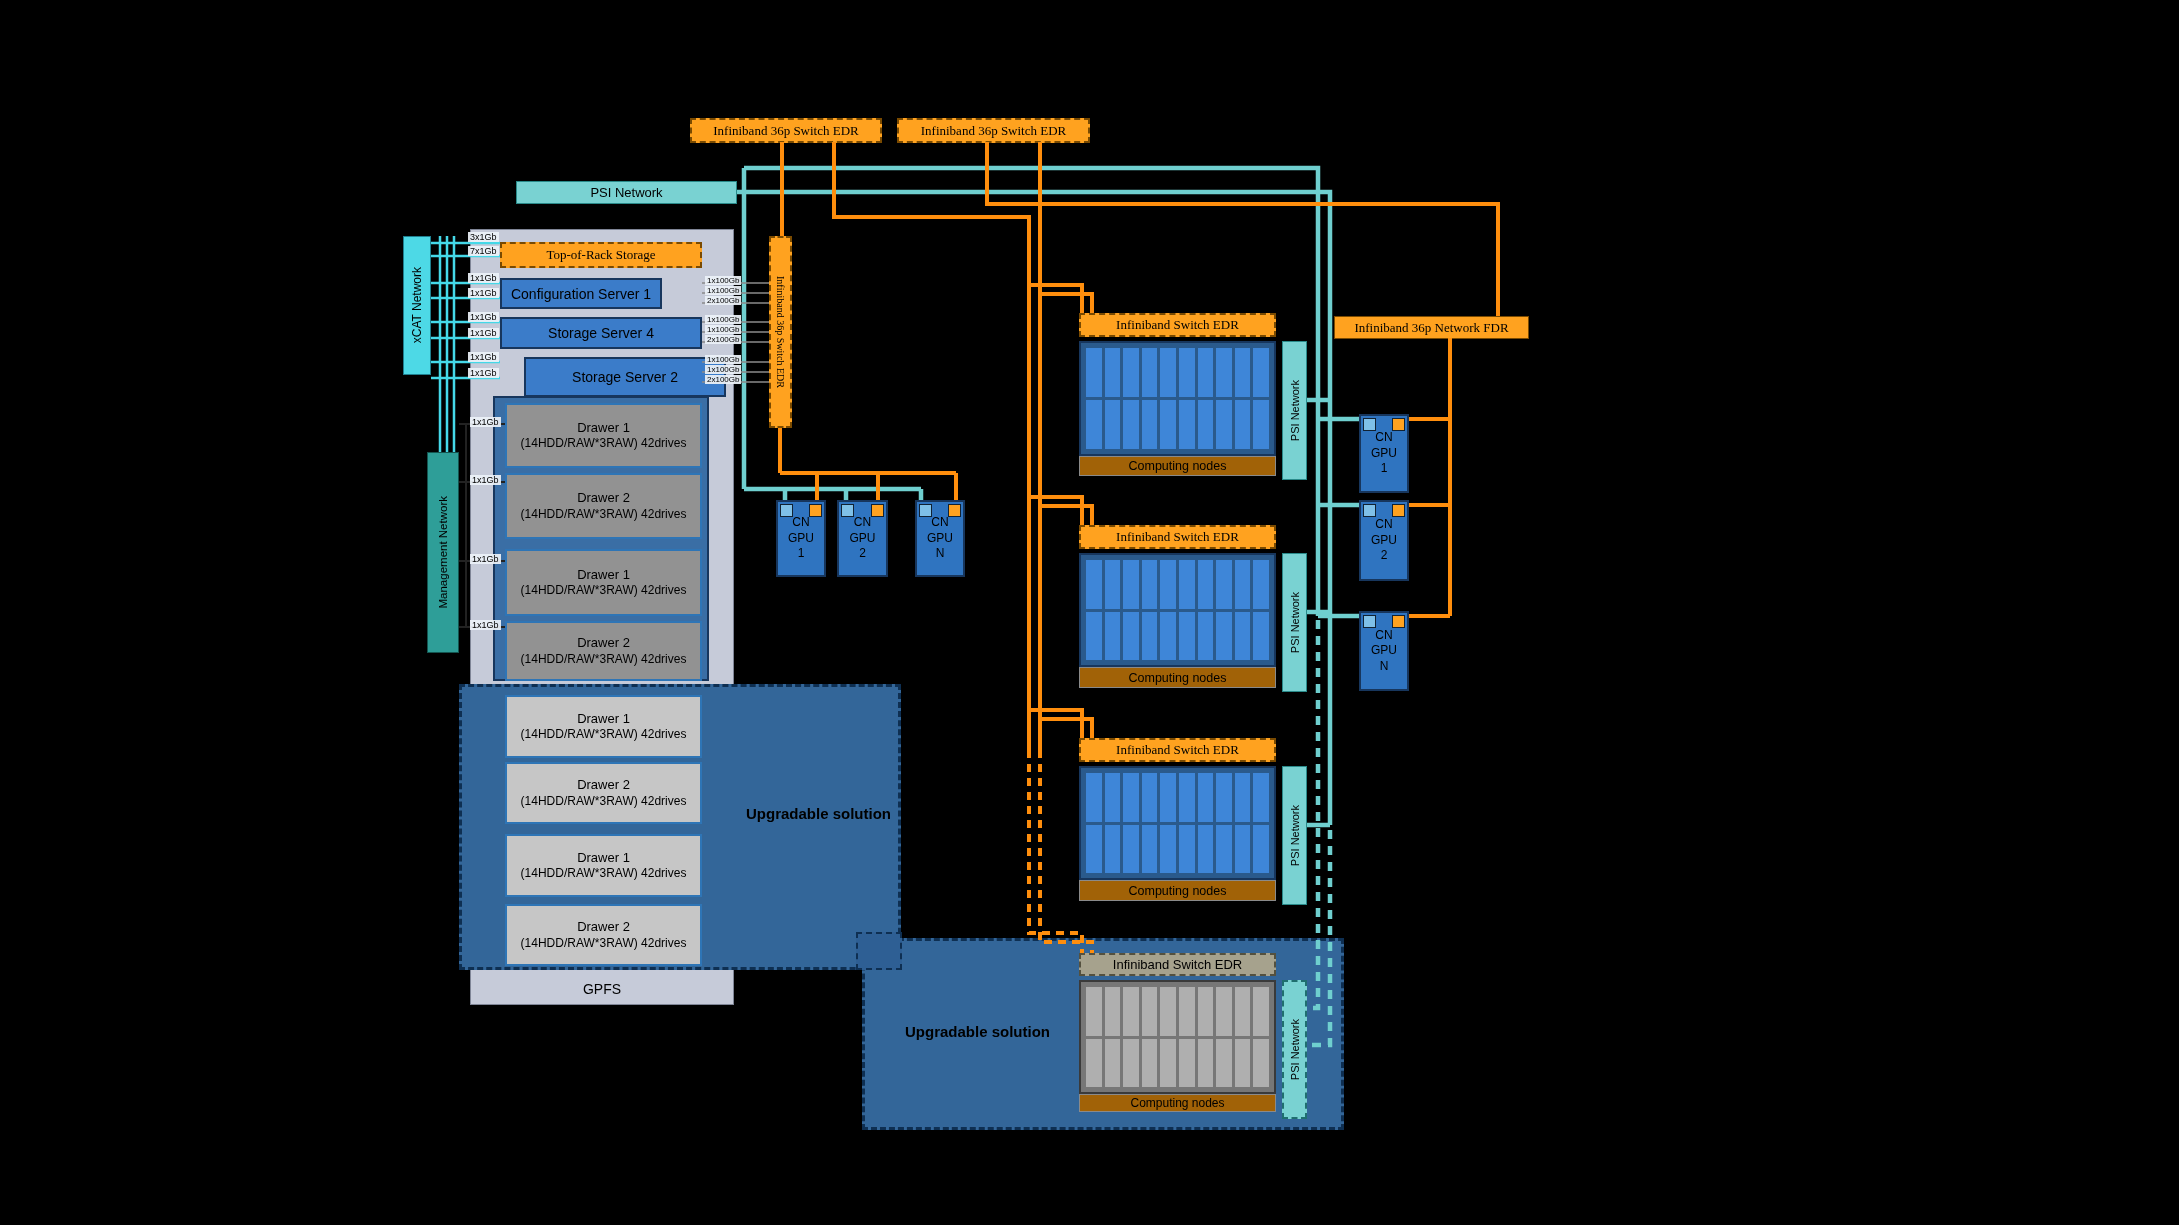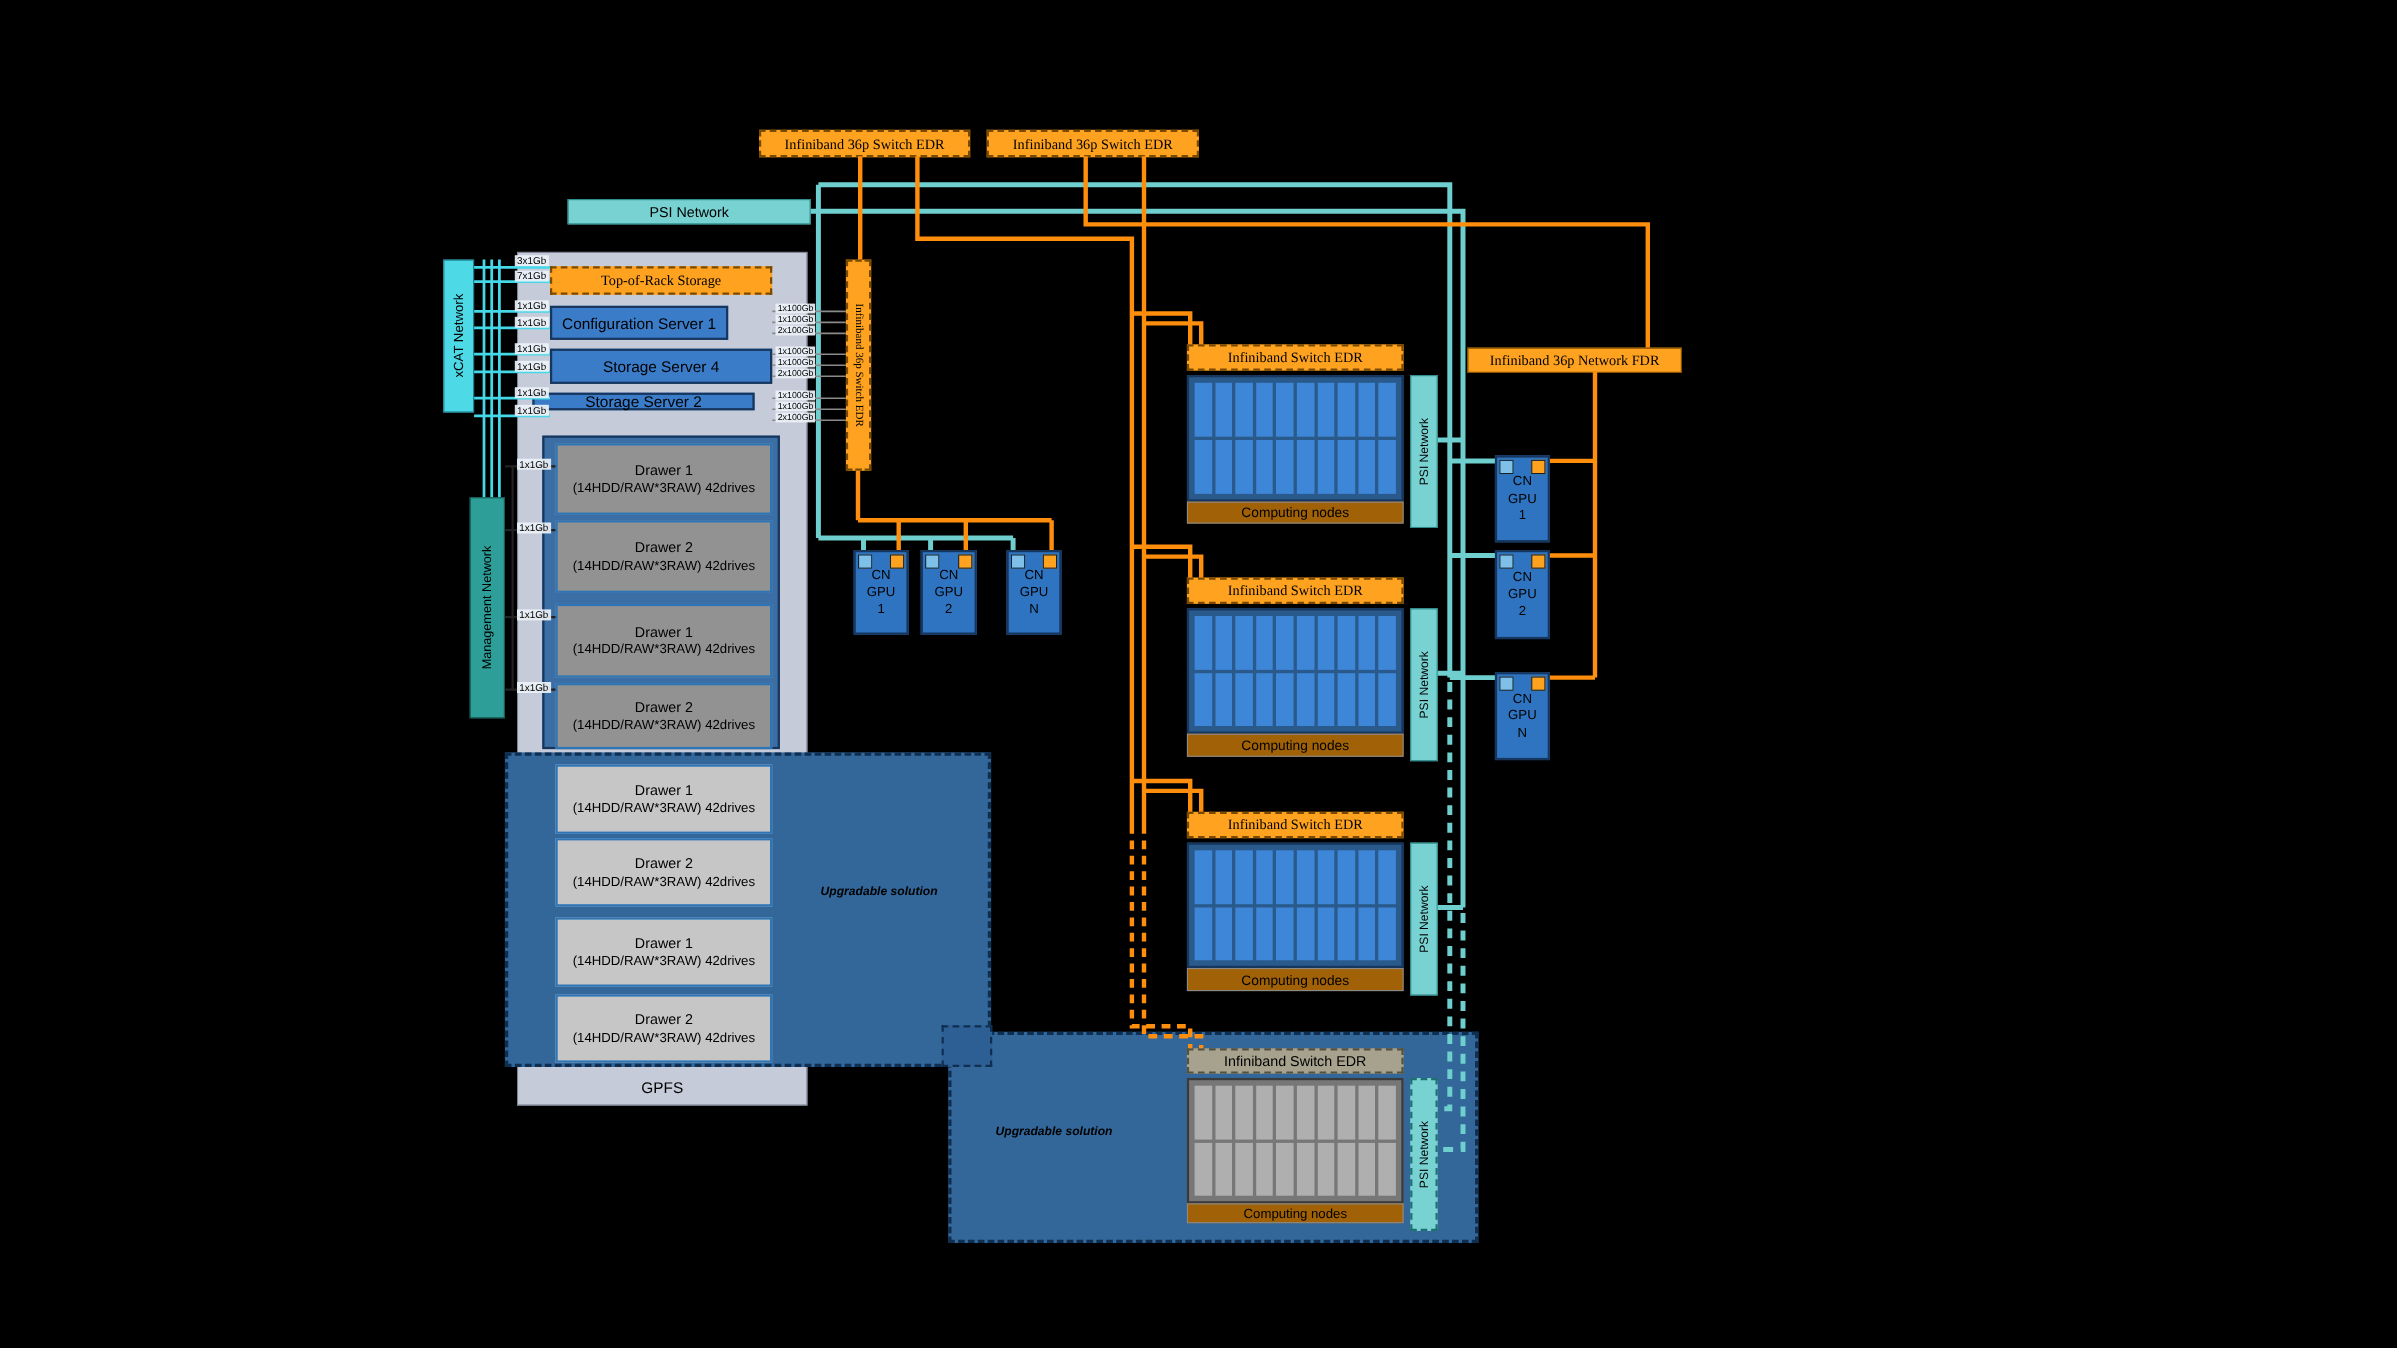--- a/index.html
+++ b/index.html
@@ -23,21 +23,21 @@
        font-size:12px;line-height:1.3;position:absolute;}
   .sq{position:absolute;width:13px;height:13px;top:2px;border:1px solid #123;}
   .sq.l{left:2px;background:#7FC0E8;} .sq.r{right:2px;background:#FFA21F;}
   .nodes{background:#2A5A8C;border:2px solid #17365D;}
   .nodes.gray{background:#777;border-color:#3a3a3a;}
   .cn-grid{display:grid;grid-template-columns:repeat(10,1fr);grid-template-rows:1fr 1fr;gap:3px;padding:5px;height:100%;}
   .cell{background:#3E86D8;}
   .gray .cell{background:#AFAFAF;}
   .lblbar{background:#a16207;border:1px solid #8a8a8a;display:flex;align-items:center;justify-content:center;font-size:12.5px;}
   .upg{background:#336699;border:3px dashed #0E2F52;}
-  .upg-label{position:absolute;font-weight:bold;font-size:11px;white-space:nowrap;font-style:italic;}
+  .upg-label{position:absolute;font-weight:bold;font-size:15px;white-space:nowrap;}
   .vbar{display:flex;align-items:center;justify-content:center;}
   .vtext{writing-mode:vertical-rl;transform:rotate(180deg);white-space:nowrap;}
   .vtext.ttb{transform:none;}
   .chip{position:absolute;font-size:9px;line-height:1.15;background:rgba(236,241,248,0.93);padding:0 2px;white-space:nowrap;z-index:6;}
   .chip.sm{font-size:8px;}
   .hdrmuted{background:#A6A28D;border:2px dashed #54513f;display:flex;align-items:center;justify-content:center;font-size:13px;}
   .gpfs{display:flex;align-items:center;justify-content:center;font-size:14px;}
 </style>
 </head>
 <body>
@@ -56,21 +56,21 @@
 
   <div class="abs obox" style="left:500px;top:242px;width:202px;height:26px">
     <span>Top-of-Rack Storage</span>
   </div>
   <div class="abs bluebox" style="left:500px;top:278px;width:162px;height:31px">
     <span>Configuration Server 1</span>
   </div>
   <div class="abs bluebox" style="left:500px;top:317px;width:202px;height:32px">
     <span>Storage Server 4</span>
   </div>
-  <div class="abs bluebox" style="left:484px;top:357px;width:202px;height:16px">
+  <div class="abs bluebox" style="left:524px;top:357px;width:202px;height:40px">
     <span>Storage Server 2</span>
   </div>
 
   <div class="abs frame" style="left:493px;top:396px;width:216px;height:285px"></div>
 
   <div class="abs drawer" style="top:403px;height:65px">
     <div class="t">Drawer 1</div>
     <div class="s">(14HDD/RAW*3RAW) 42drives</div>
   </div>
   <div class="abs drawer" style="top:473px;height:66px">

